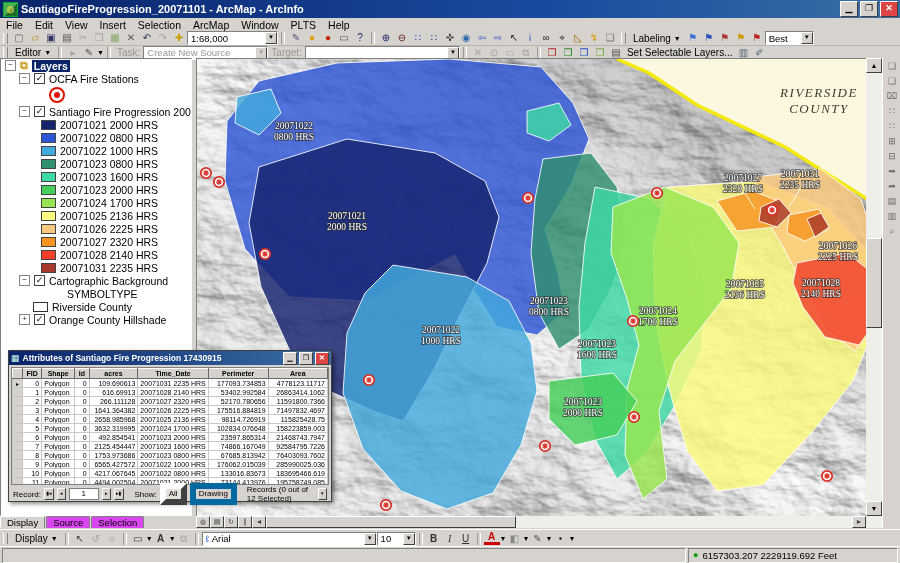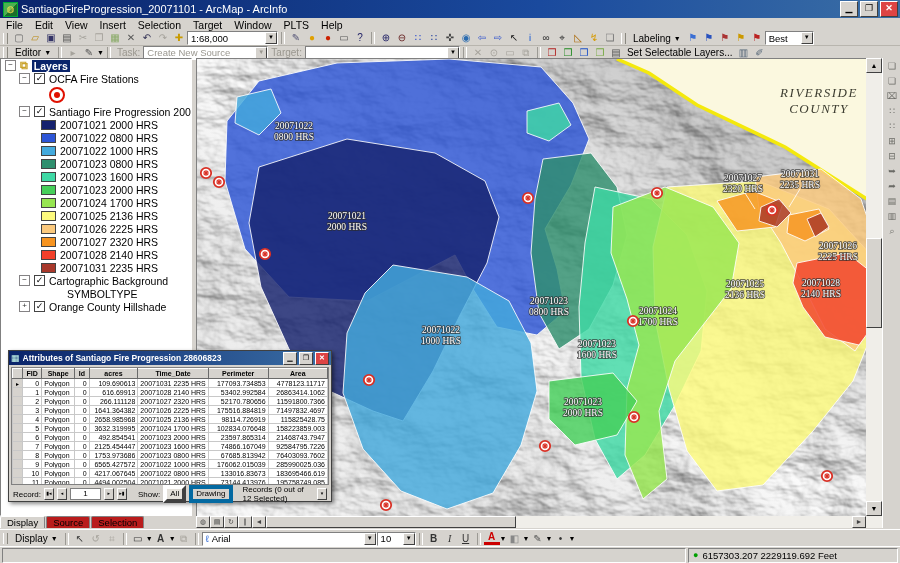--- a/index.html
+++ b/index.html
@@ -3,21 +3,21 @@
 <meta charset="utf-8">
 <style>
   html,body{margin:0;padding:0;background:#555;}
   #app{position:relative;width:900px;height:563px;background:#d6d3ce;overflow:hidden;
        font-family:"Liberation Sans",sans-serif;font-size:11px;color:#000;}
   
   #titlebar{position:absolute;left:0;top:0;width:900px;height:18px;
     background:linear-gradient(90deg,#0a246a,#1a4a9e 60%,#3a6ea5);display:flex;align-items:center;padding:0 2px;box-sizing:border-box;}
   #titlebar .appicon{width:13px;height:13px;margin:0 3px 0 1px;background:linear-gradient(135deg,#4caf50 50%,#1b6e2a 50%);
     border:1px solid #0a3;color:#ffe14d;font-size:9px;line-height:12px;text-align:center;}
-  #titlebar .t{color:#fff;font-weight:normal;font-size:11px;flex:1;white-space:nowrap;overflow:hidden;}
+  #titlebar .t{color:#fff;font-weight:bold;font-size:11px;flex:1;white-space:nowrap;overflow:hidden;}
   .winbtn{width:16px;height:14px;margin-left:2px;background:#d6d3ce;border:1px solid;border-color:#fff #404040 #404040 #fff;
     font-size:9px;line-height:12px;text-align:center;color:#000;}
   .winbtn.close{background:#d44;color:#fff;font-weight:bold;}
   
   #menubar{position:absolute;left:0;top:18px;width:900px;height:13px;display:flex;align-items:center;
     border-bottom:1px solid #fff;background:#d6d3ce;}
   #menubar span{padding:0 6px;font-size:10.5px;}
   
   .toolbar{position:absolute;left:0;width:900px;display:flex;align-items:center;background:#d6d3ce;}
   #toolbar1{top:31px;height:14px;}
@@ -48,21 +48,21 @@
     font-size:9px;line-height:8px;text-align:center;flex:none;}
   .sw{display:inline-block;width:13px;height:8px;border:1px solid #444;flex:none;}
   .sym-layers{color:#caa32b;font-weight:bold;font-size:11px;}
   .fs-ring{display:inline-block;width:12px;height:12px;border:2px solid #e01000;border-radius:50%;
     position:relative;background:#fff;flex:none;}
   .fs-dot{position:absolute;left:3px;top:3px;width:6px;height:6px;border-radius:50%;background:#e01000;}
   .sym-ocb{display:inline-block;width:13px;height:8px;border:2px solid #f2e40a;background:#fffef0;flex:none;box-shadow:0 0 0 1px #777;}
   .sym-riv{display:inline-block;width:13px;height:8px;border:1px solid #333;background:#fff;flex:none;}
   .lbl.sel{background:#0a246a;color:#fff;padding:0 2px;font-weight:bold;}
   #toc-tabs{position:absolute;left:0;top:458px;width:192px;height:12px;display:flex;background:#d6d3ce;}
-  .ttab{font-size:9.5px;padding:0 6px;border:1px solid #848284;border-bottom:none;background:#b91c1c;
+  .ttab{font-size:9.5px;padding:0 6px;border:1px solid #848284;border-bottom:none;background:#d946ef;
     border-radius:2px 2px 0 0;margin-right:1px;line-height:11px;}
   .ttab.active{background:#d6d3ce;font-weight:normal;border-color:#fff #848284 #d6d3ce #fff;}
   
   #map-pane{position:absolute;left:196px;top:0;width:670px;height:458px;
     border:1px solid;border-color:#808080 #fff #fff #808080;box-sizing:content-box;background:#cfcdc8;}
   #map-svg{display:block;}
   #map-labels text{font-family:"Liberation Serif",serif;font-size:9.5px;fill:#fff;
     paint-order:stroke;stroke:rgba(45,45,45,.85);stroke-width:1.6px;text-anchor:middle;}
   .riv-text{font-family:"Liberation Serif",serif;font-style:italic;font-size:13px;fill:#3c3c30;letter-spacing:1.5px;}
   
@@ -89,21 +89,21 @@
   table.attr{border-collapse:collapse;font-size:7px;table-layout:fixed;}
   table.attr th{background:#d6d3ce;border:1px solid;border-color:#fff #6a6a6a #6a6a6a #fff;
     font-size:7px;font-weight:bold;padding:0 1px;height:9px;overflow:hidden;}
   table.attr td{border:1px solid #c8c8c8;padding:0 2px;height:8px;white-space:nowrap;overflow:hidden;}
   td.rowsel{background:#d6d3ce;border-color:#fff #6a6a6a #6a6a6a #fff;font-size:6px;text-align:center;}
   .num{text-align:right;}
   #attr-recbar{display:flex;align-items:center;gap:3px;height:14px;font-size:8px;padding:0 4px;}
   .recbtn{width:12px;height:10px;background:#d6d3ce;border:1px solid;border-color:#fff #404040 #404040 #fff;
     font-size:5px;line-height:8px;text-align:center;}
   .recbox{width:44px;height:10px;background:#fff;border:1px solid #808080;font-size:8px;text-align:center;line-height:10px;}
-  .flatbtn{border:4px solid #0369a1;padding:0 3px;font-size:8px;background:#d6d3ce;line-height:10px;}
+  .flatbtn{border:6px solid #0369a1;padding:0 3px;font-size:8px;background:#d6d3ce;line-height:10px;}
   .flatbtn.raised{border-color:#fff #404040 #404040 #fff;background:#e4e1da;}
   
   #drawbar{top:529px;height:17px;border-top:1px solid #fff;}
   
   #statusbar{position:absolute;left:0;top:546px;width:900px;height:17px;background:#d6d3ce;
     border-top:1px solid #fff;display:flex;align-items:center;gap:2px;padding:1px 2px;box-sizing:border-box;}
   .spanel{height:13px;border:1px solid;border-color:#808080 #fff #fff #808080;display:flex;align-items:center;padding:0 4px;font-size:9.5px;}
   .spanel.grow{flex:1;}
   .greendot{color:#00a000;font-size:9px;margin-right:4px;}
 </style>
@@ -119,21 +119,21 @@
     <span class="winbtn">❐</span>
     <span class="winbtn close">✕</span>
   </div>
 
   <div id="menubar">
       <span>File</span>
       <span>Edit</span>
       <span>View</span>
       <span>Insert</span>
       <span>Selection</span>
-      <span>Target</span>
+      <span>ArcMap</span>
       <span>Window</span>
       <span>PLTS</span>
       <span>Help</span>
     </div>
 
   <div id="toolbar1" class="toolbar">
     <span class="grip"></span>
     <span id="tb-standard"><span class="tb" style="color: rgb(102, 102, 102);">▢</span><span class="tb" style="color: rgb(184, 134, 11);">▱</span><span class="tb" style="color: rgb(51, 51, 102);">▣</span><span class="tb" style="color: rgb(85, 85, 85);">▤</span><span class="tb dis">✂</span><span class="tb dis">❐</span><span class="tb" style="color: rgb(136, 170, 102);">▦</span><span class="tb" style="color: rgb(85, 85, 85);">✕</span><span class="tb" style="color: rgb(51, 51, 85);">↶</span><span class="tb dis">↷</span><span class="tb" style="color: rgb(200, 154, 0);">✚</span></span>
     <span class="combo" style="width:86px">
       <span>1:68,000</span>
@@ -255,20 +255,24 @@
           <span class="sw" style="background: rgb(168, 56, 43);"></span>
           <span class="lbl">20071031 2235 HRS</span>
         </div>
         <div class="toc-row" style="padding-left: 18px;">
           <span class="exp">−</span>
           <span class="chk">✓</span>
           <span class="lbl">Cartographic Background</span>
         </div>
         <div class="toc-row" style="padding-left: 66px;">
           <span class="lbl">SYMBOLTYPE</span>
+        </div>
+        <div class="toc-row" style="padding-left: 32px;">
+          <span class="sym-riv"></span>
+          <span class="lbl">Riverside County</span>
         </div>
         <div class="toc-row" style="padding-left: 18px;">
           <span class="exp">+</span>
           <span class="chk">✓</span>
           <span class="lbl">Orange County Hillshade</span>
         </div>
       </div>
     <div id="toc-tabs">
         <span class="ttab active">Display</span>
         <span class="ttab">Source</span>
@@ -406,21 +410,21 @@
       <span class="vwbtn">∥</span>
       <span class="vwbtn">◄</span>
       <span class="hthumb"></span>
       <span style="flex:1"></span>
       <span class="vwbtn">►</span>
     </div>
 
     <div id="attr-win">
       <div id="attr-title">
         <span class="ticon">▦</span>
-        <span class="t">Attributes of Santiago Fire Progression 28606823</span>
+        <span class="t">Attributes of Santiago Fire Progression 17430915</span>
         <span class="winbtn">▁</span>
         <span class="winbtn">❐</span>
         <span class="winbtn close">✕</span>
       </div>
       <div id="attr-table-wrap">
         <table class="attr">
           <thead>
               <tr id="attr-head">
                 <th style="width: 9px;"></th>
                 <th style="width: 20px;">FID</th>

